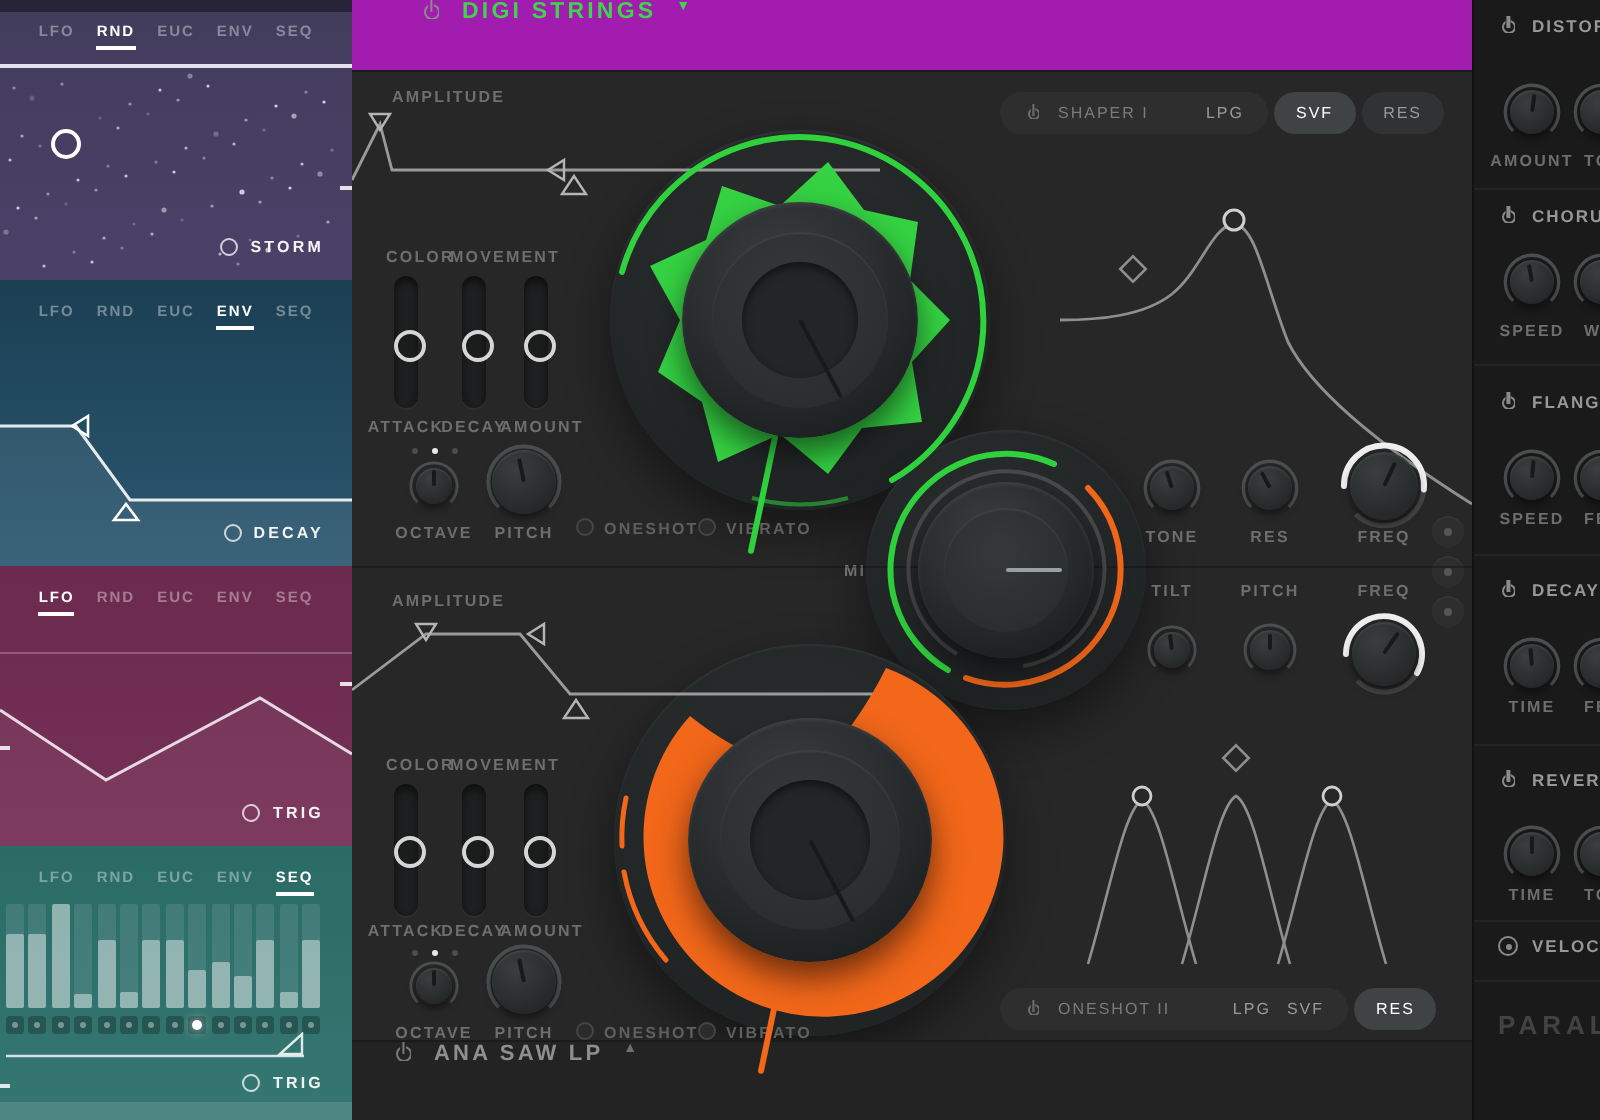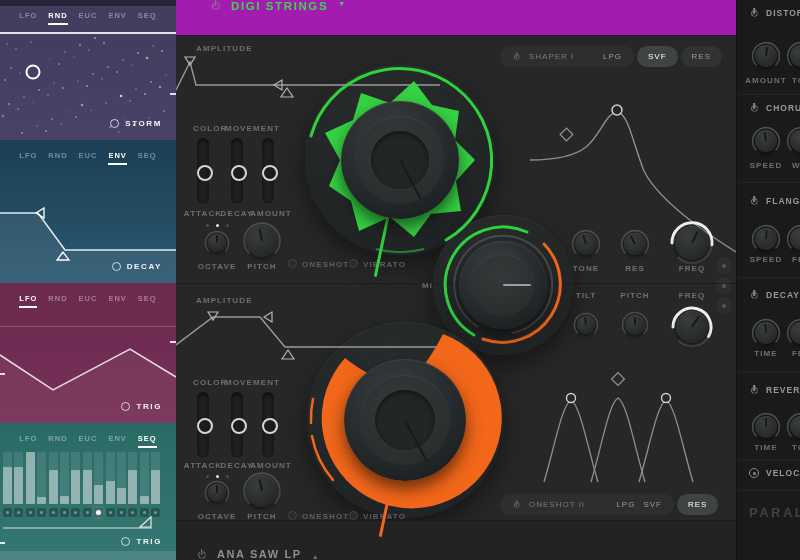--- a/index.html
+++ b/index.html
@@ -18,21 +18,21 @@
   .ring7{width:7px;height:7px;border:1.3px solid rgba(255,255,255,.75);border-radius:50%}
   .edge-tick{position:absolute;width:6px;height:2px;background:rgba(255,255,255,.85)}
   .psvg{position:absolute;inset:0}
   
   .center{position:absolute;left:176px;top:0;width:560px;height:560px;background:#272727}
   .chead{position:absolute;left:0;top:0;right:0;height:36px;background:#a21caf;border-bottom:1px solid #1a1a1a;
          display:flex;gap:10px;padding-left:34px;box-sizing:border-box}
   .ctitle{font-size:11.5px;font-weight:700;letter-spacing:1.6px;color:#3fd54b}
   .caret{font-size:7px;color:#3fd54b}
   .cfoot{position:absolute;left:0;top:520px;right:0;height:40px;background:#232323;border-top:1px solid #1b1b1b;
-         display:flex;align-items:flex-end;gap:10px;padding-left:20px;box-sizing:border-box}
+         display:flex;align-items:flex-start;gap:10px;padding-left:20px;box-sizing:border-box}
   .ftitle{font-size:11px;font-weight:700;letter-spacing:1.6px;color:#8f8f8f}
   .fcaret{font-size:7px;color:#6f6f6f}
   .pwr{position:relative;width:11px;height:11px;display:inline-block;color:#8a8a8a;flex:none}
   .pwr::before{content:"";position:absolute;inset:1.5px;border:1.5px solid currentColor;border-radius:50%;
     clip-path:polygon(0 0,32% 0,32% 34%,68% 34%,68% 0,100% 0,100% 100%,0 100%)}
   .pwr::after{content:"";position:absolute;left:50%;top:0;transform:translateX(-50%);width:1.6px;height:5.5px;background:currentColor}
   .hdiv{position:absolute;left:0;right:0;height:1px;background:rgba(0,0,0,.25)}
   
   .strack{position:absolute;width:12px;height:66px;border-radius:6px;background:#1e1f20;
           box-shadow:inset 0 2px 4px rgba(0,0,0,.6),0 1px 0 rgba(255,255,255,.04)}

